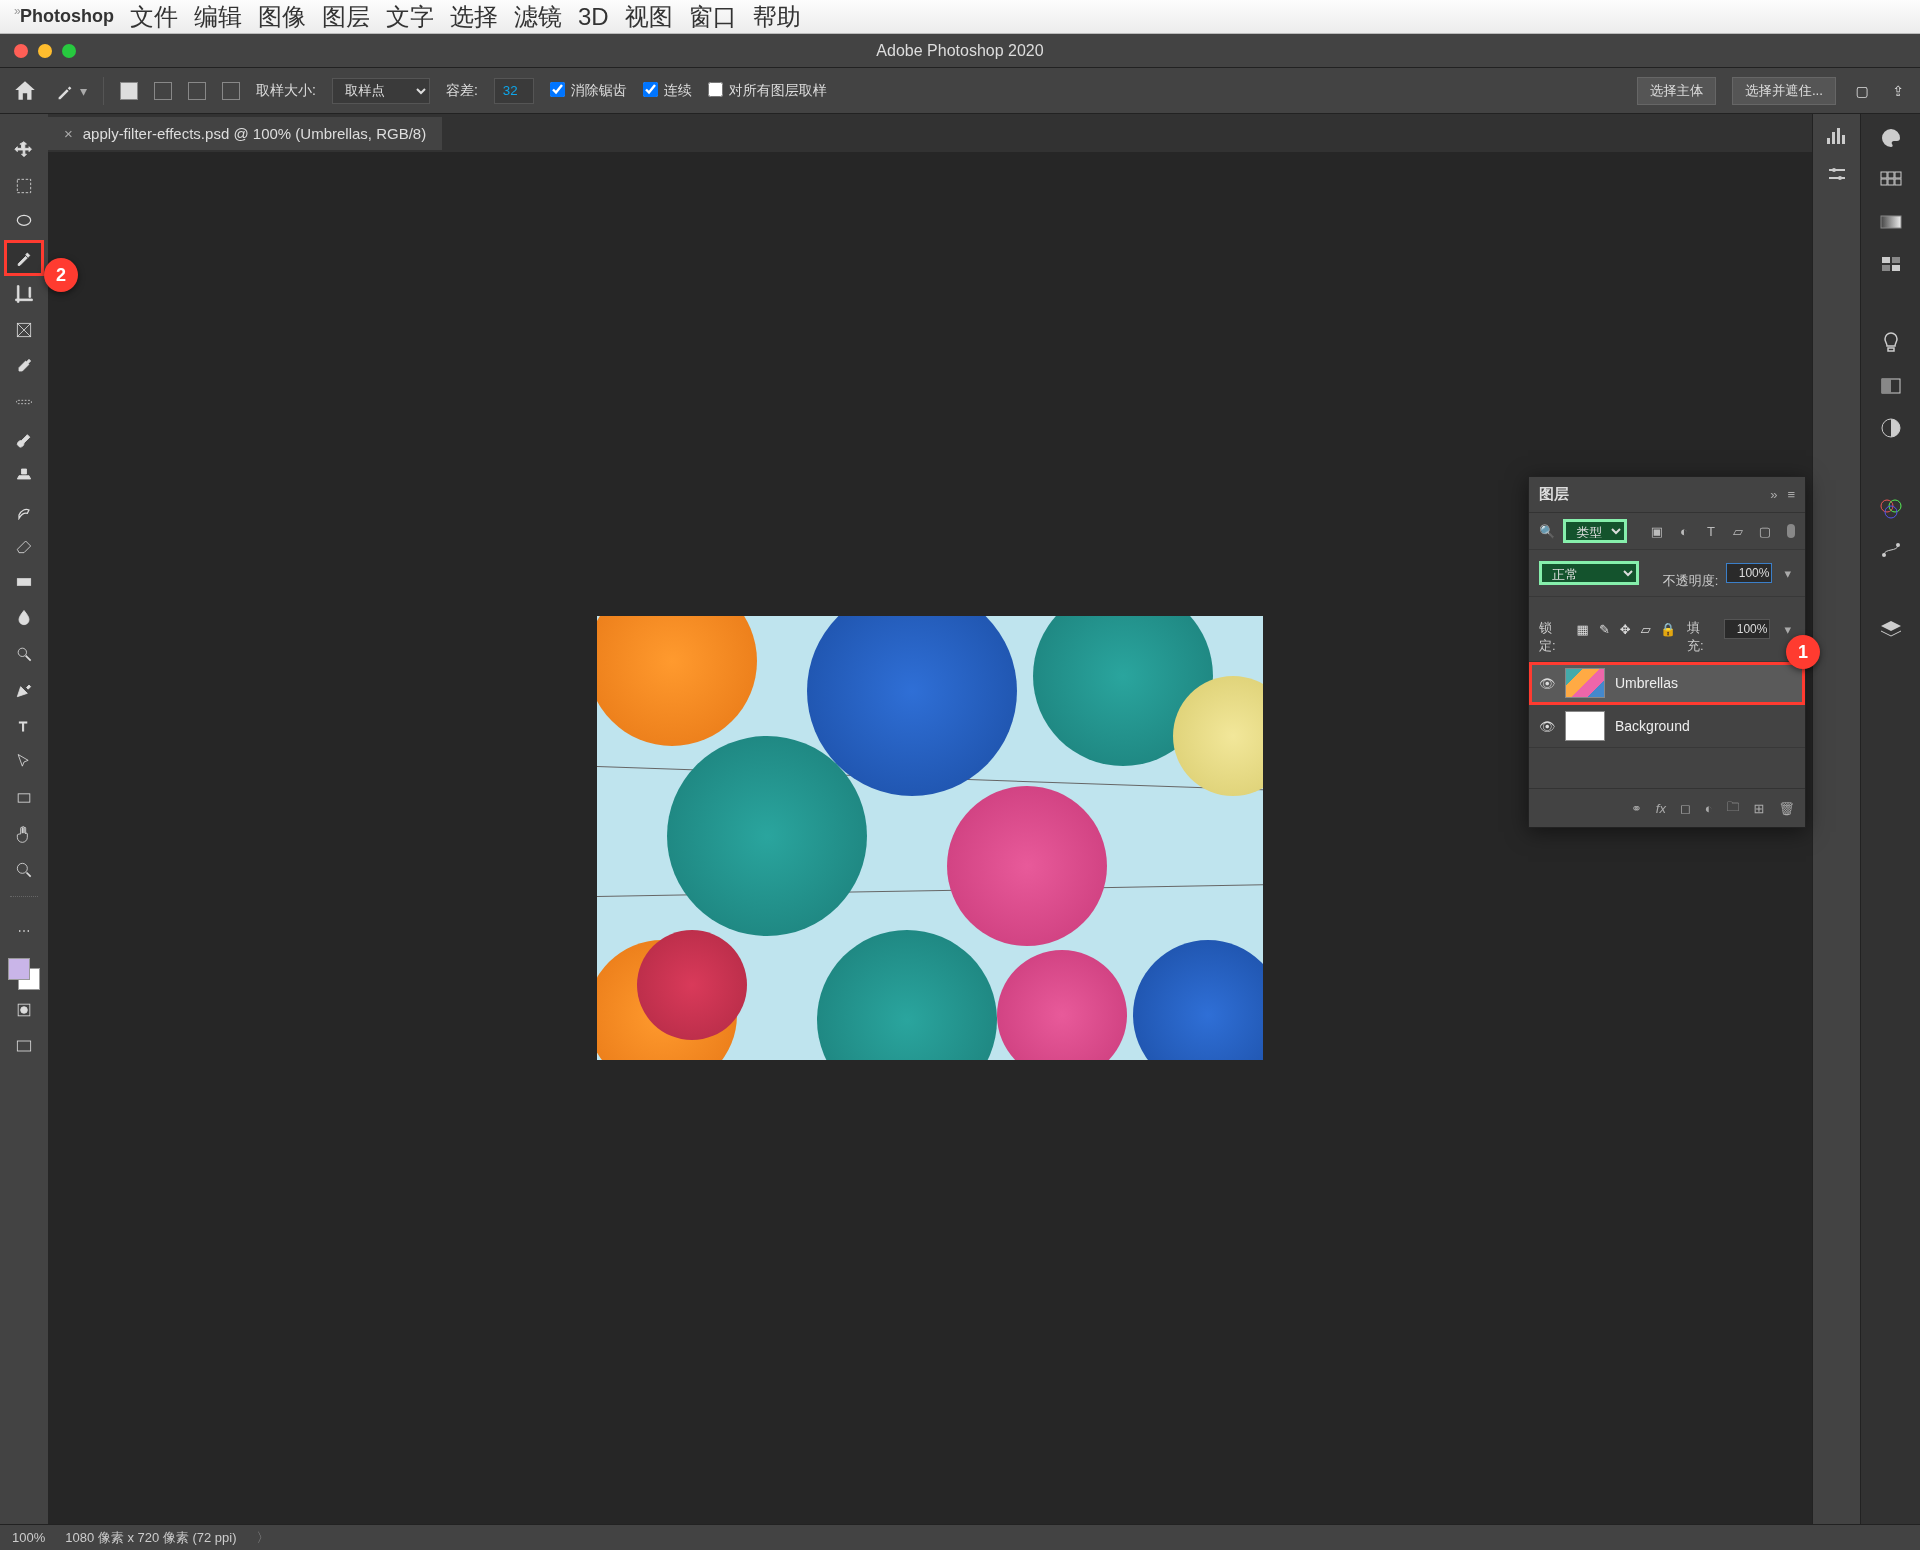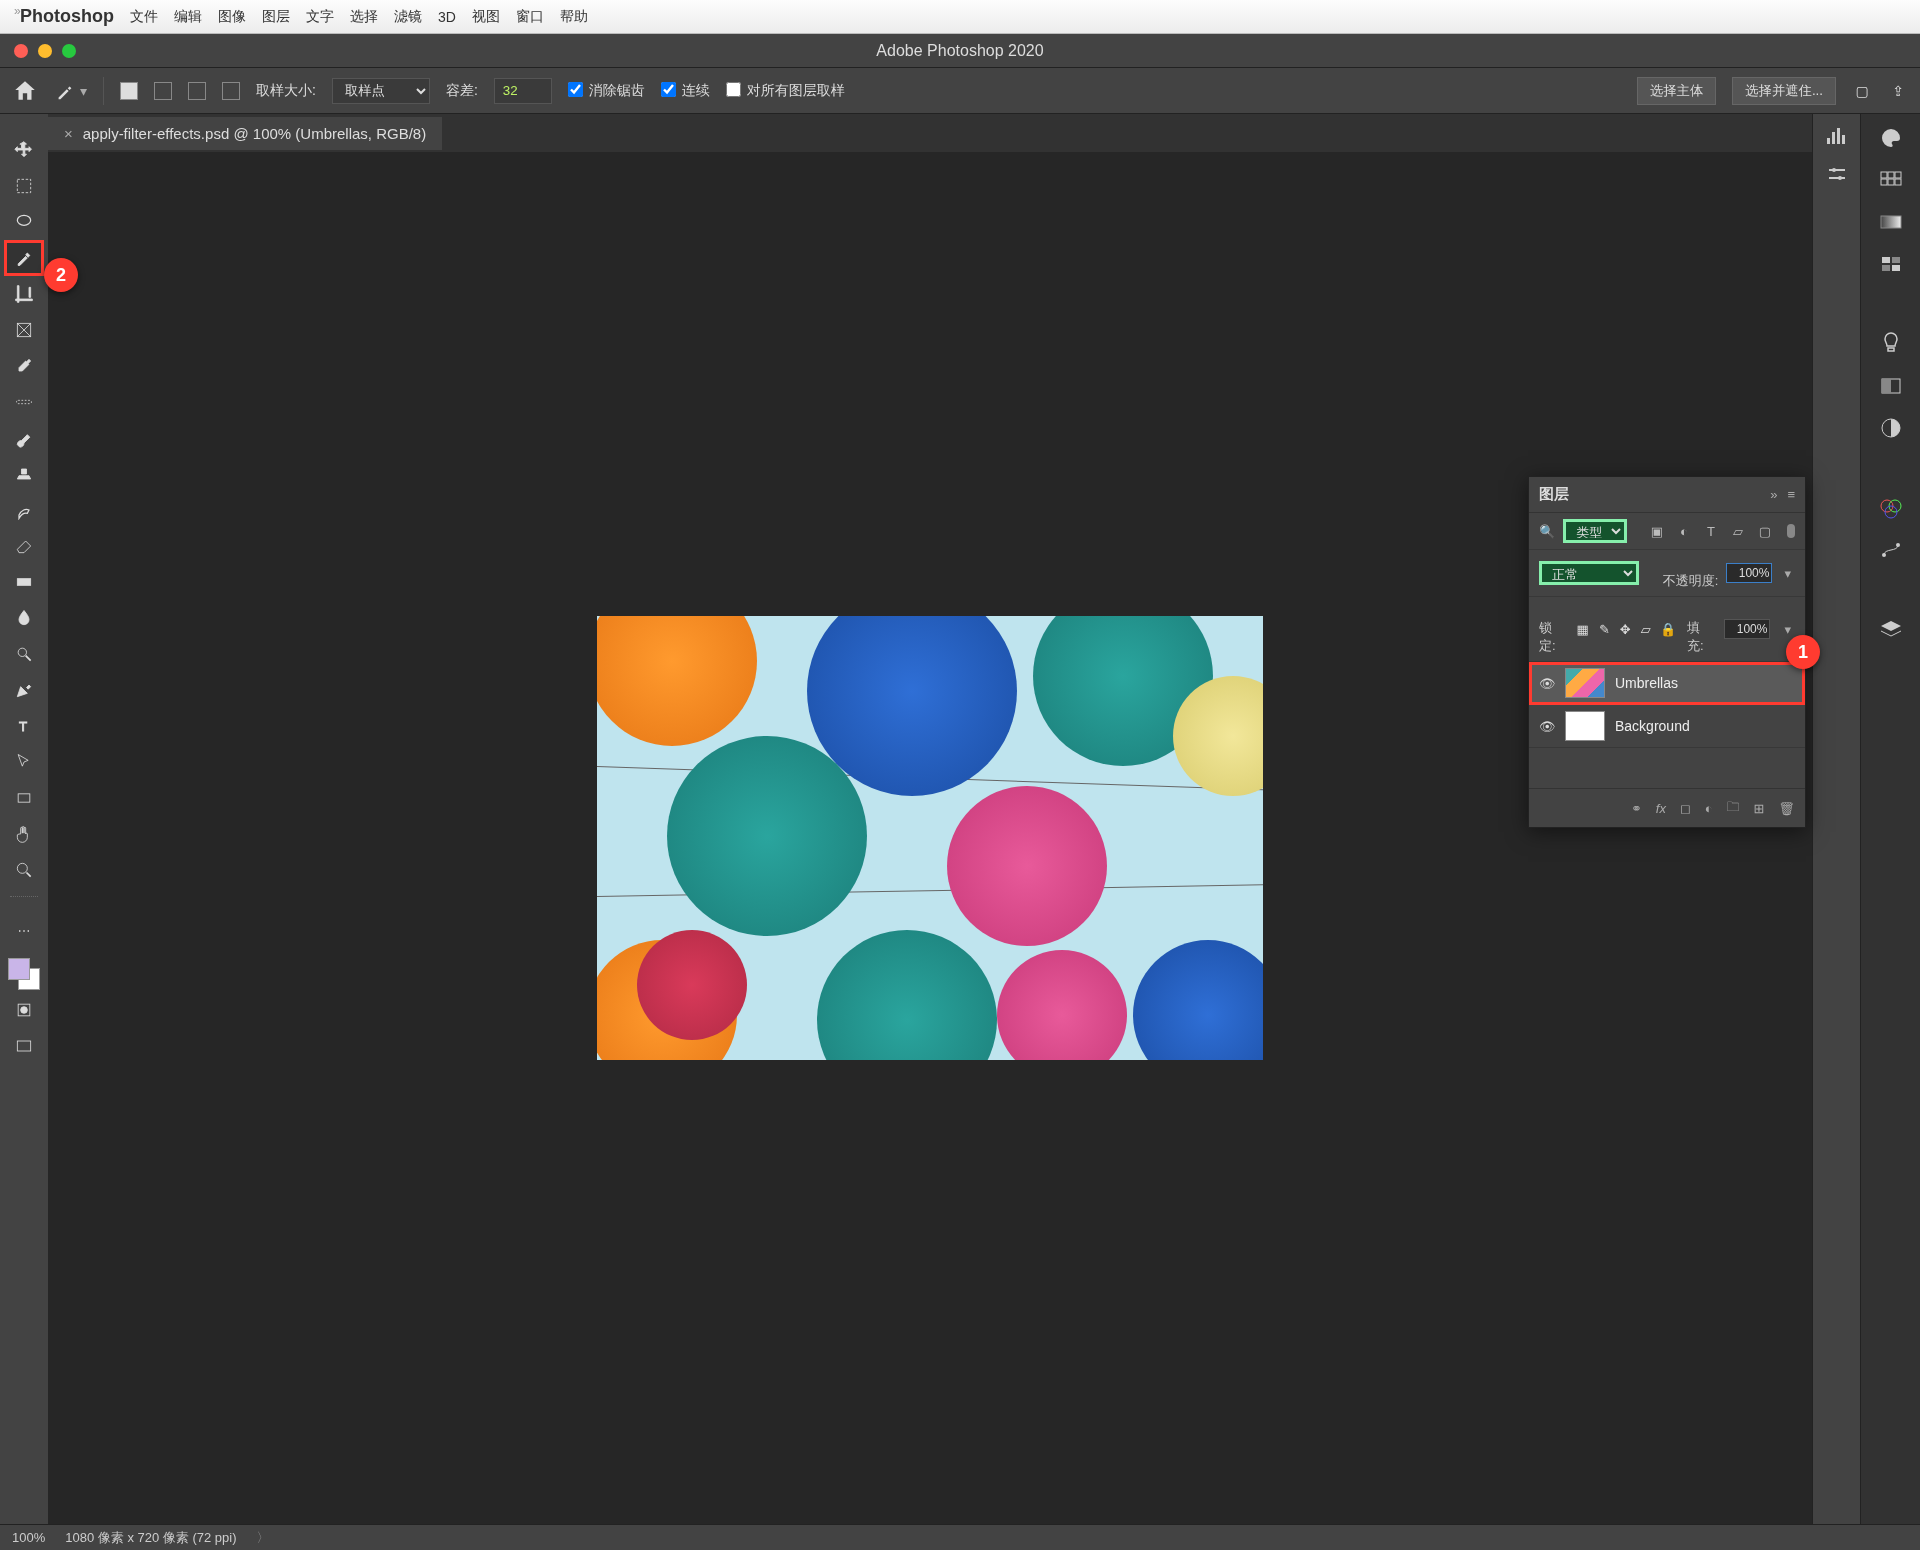--- a/index.html
+++ b/index.html
@@ -1,35 +1,35 @@
 <!DOCTYPE html>
 <html><head>
 <meta charset="utf-8">
 <style>
 *{margin:0;padding:0;box-sizing:border-box;font-family:-apple-system,BlinkMacSystemFont,"Segoe UI",sans-serif;}
 body{background:#323232;color:#ddd;font-size:13px;overflow:hidden;width:1920px;height:1550px;position:relative;}
 .menubar{background:linear-gradient(#fdfdfd,#ececec);height:34px;display:flex;align-items:center;padding:0 4px;gap:16px;color:#333;border-bottom:1px solid #bbb;}
 .menubar .apple{font-size:18px;}
 .menubar .appname{font-weight:700;font-size:18px;}
-.menubar .mitem{font-size:14px;}
+.menubar .mitem{font-size:24px;}
 .winchrome{background:#434343;height:34px;display:flex;align-items:center;justify-content:center;position:relative;border-bottom:1px solid #222;}
 .traffic{position:absolute;left:14px;display:flex;gap:10px;}
 .traffic span{width:14px;height:14px;border-radius:50%;}
 .tl-red{background:#ff5f56;}
 .tl-yellow{background:#ffbd2e;}
 .tl-green{background:#27c93f;}
 .wintitle{color:#ddd;font-size:16px;}
 .optionsbar{background:#434343;height:46px;display:flex;align-items:center;padding:0 12px;gap:16px;border-bottom:1px solid #222;color:#ddd;font-size:14px;}
 .homebtn{width:26px;height:26px;display:flex;align-items:center;justify-content:center;}
 .wandicon{display:flex;align-items:center;gap:4px;}
 .divider{width:1px;height:28px;background:#555;}
 .smallsq{width:18px;height:18px;border:1px solid #888;}
 .optlabel{color:#ddd;}
 .optselect{background:#3a3a3a;border:1px solid #555;color:#ddd;padding:3px 28px 3px 8px;height:26px;}
-.optinput{background:#3a3a3a;border:1px solid #555;color:#bef264;padding:3px 8px;width:58px;height:26px;}
+.optinput{background:#3a3a3a;border:1px solid #555;color:#0ea5e9;padding:3px 8px;width:40px;height:26px;}
 .chk{display:flex;align-items:flex-start;gap:6px;}
 .chk input{width:15px;height:15px;}
 .btn{background:#555;border:1px solid #666;color:#ddd;padding:4px 12px;height:28px;}
 .mainarea{display:flex;height:calc(100% - 34px - 34px - 46px - 26px);}
 .toolbox{width:48px;background:#434343;display:flex;flex-direction:column;align-items:center;padding-top:6px;gap:4px;}
 .tool{width:36px;height:32px;display:flex;align-items:center;justify-content:center;color:#ddd;cursor:pointer;position:relative;}
 .tool.sel{outline:3px solid #ff3b30;outline-offset:-1px;background:#333;}
 .tool svg{width:20px;height:20px;fill:#ddd;stroke:#ddd;}
 .fgbg{width:32px;height:32px;position:relative;margin-top:8px;}
 .fgbg .fg{position:absolute;width:22px;height:22px;background:#c9b5e8;border:1px solid #999;top:0;left:0;}

